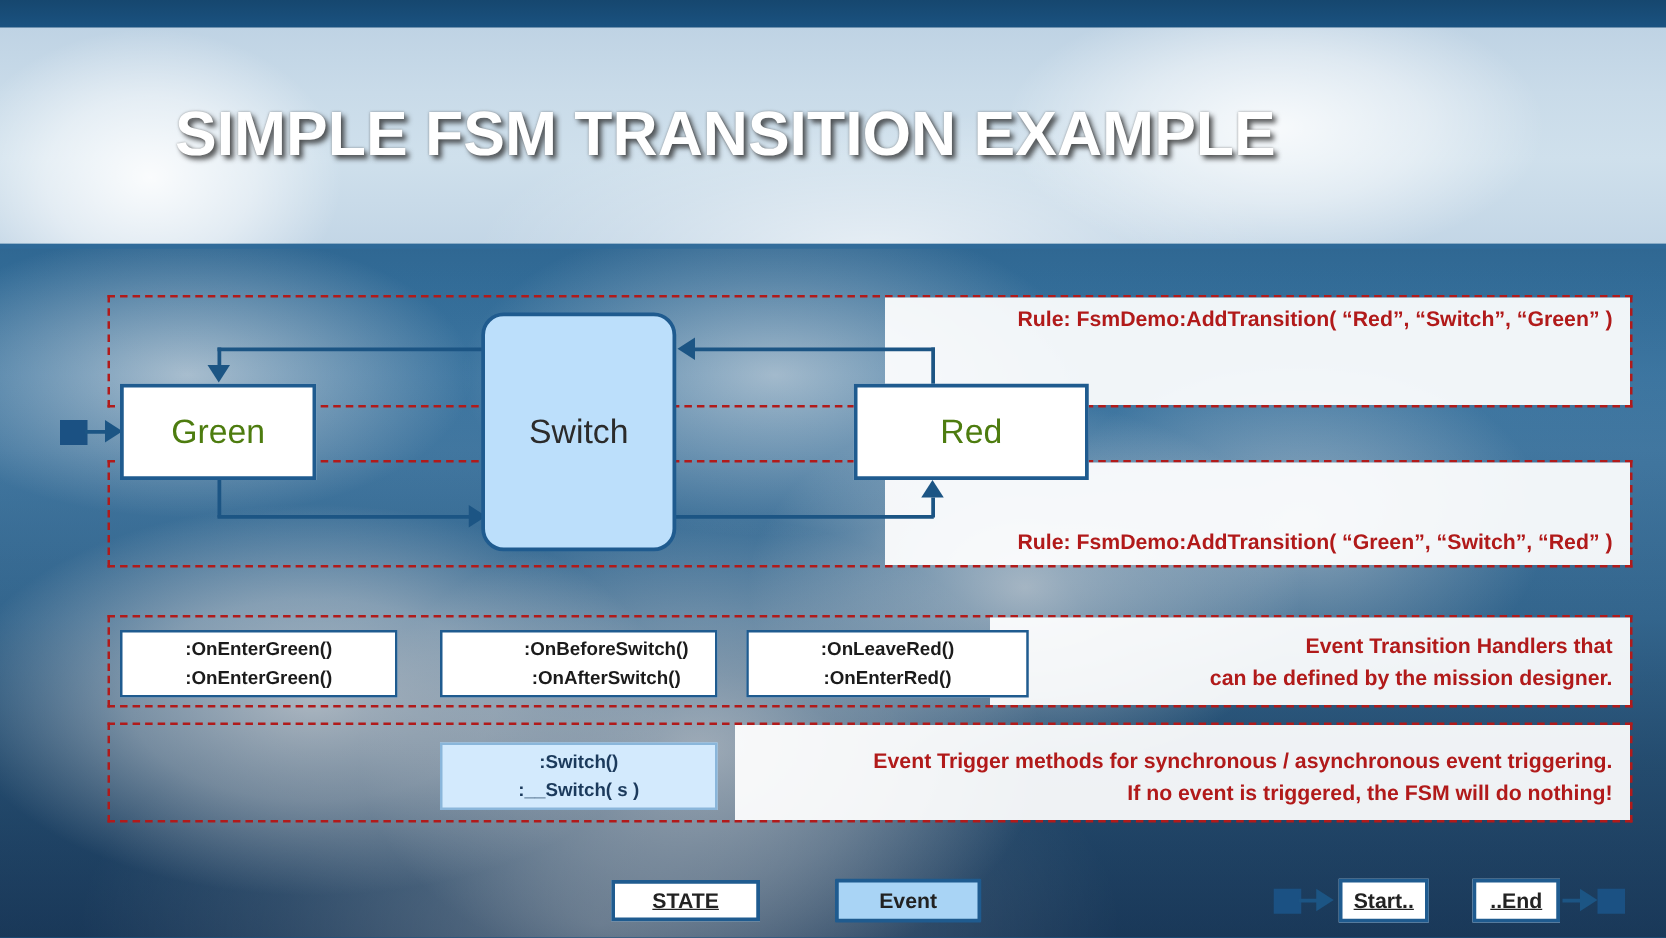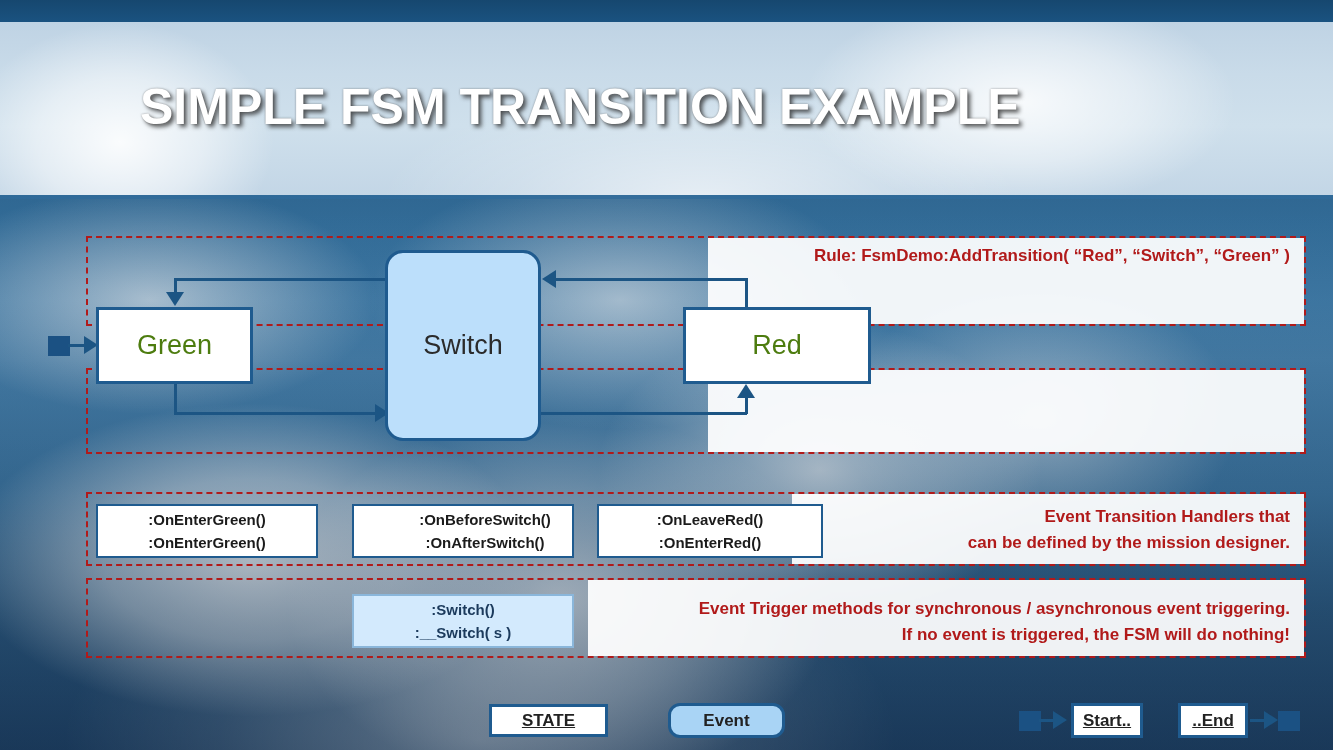--- a/index.html
+++ b/index.html
@@ -62,21 +62,21 @@
   
   .hbox{position:absolute;box-sizing:border-box;background:#ffffff;border:2px solid #1f5b8f;
     display:flex;flex-direction:column;align-items:center;justify-content:center;
     color:#1b1b1b;font-size:15px;font-weight:bold;line-height:1.55;}
   .hbox.ev{background:#d3eafd;color:#1b3a5c;}
 
   
   .lg{position:absolute;box-sizing:border-box;display:flex;align-items:center;justify-content:center;
       font-size:17px;font-weight:bold;color:#222;}
   .lg.state{background:#fff;border:3px solid #1f5b8f;border-radius:0;font-size:17px;text-decoration:underline;}
-  .lg.event{background:#a9d4f5;border:3px solid #1f5b8f;border-radius:12px;}
+  .lg.event{background:#a9d4f5;border:3px solid #1f5b8f;border-radius:1px;}
   .lg.sub{background:#f98a8a;border:3px solid #1f5b8f;border-radius:12px;}
 </style>
 </head>
 <body>
 
 <div id="slide">
   <div class="sky"></div>
   <div class="sky-dim"></div>
 
   <div class="topbar"></div>
@@ -84,20 +84,21 @@
   <div class="header-sep"></div>
   <div class="title">SIMPLE FSM TRANSITION EXAMPLE</div>
 
   <div class="rulebox" style="left:86px;top:236px;width:1220px;height:90px;">
     <div class="fill" style="left:620px;right:0;"></div>
     <div class="ruletext" style="top:8px;">Rule: FsmDemo:AddTransition(  “Red”, “Switch”, “Green” )</div>
   </div>
 
   <div class="rulebox" style="left:86px;top:368px;width:1220px;height:86px;">
     <div class="fill" style="left:620px;right:0;"></div>
+    <div class="ruletext" style="bottom:8px;">Rule: FsmDemo:AddTransition(  “Green”, “Switch”, “Red” )</div>
   </div>
 
   <div class="ln h" style="left:174px;top:278px;width:218px;"></div>
   <div class="ln v" style="left:174px;top:278px;height:18px;"></div>
   <div class="arw arw-d" style="left:166px;top:292px;"></div>
 
   <div class="ln h" style="left:556px;top:278px;width:192px;"></div>
   <div class="ln v" style="left:745px;top:278px;height:30px;"></div>
   <div class="arw arw-l" style="left:542px;top:270px;"></div>
 

